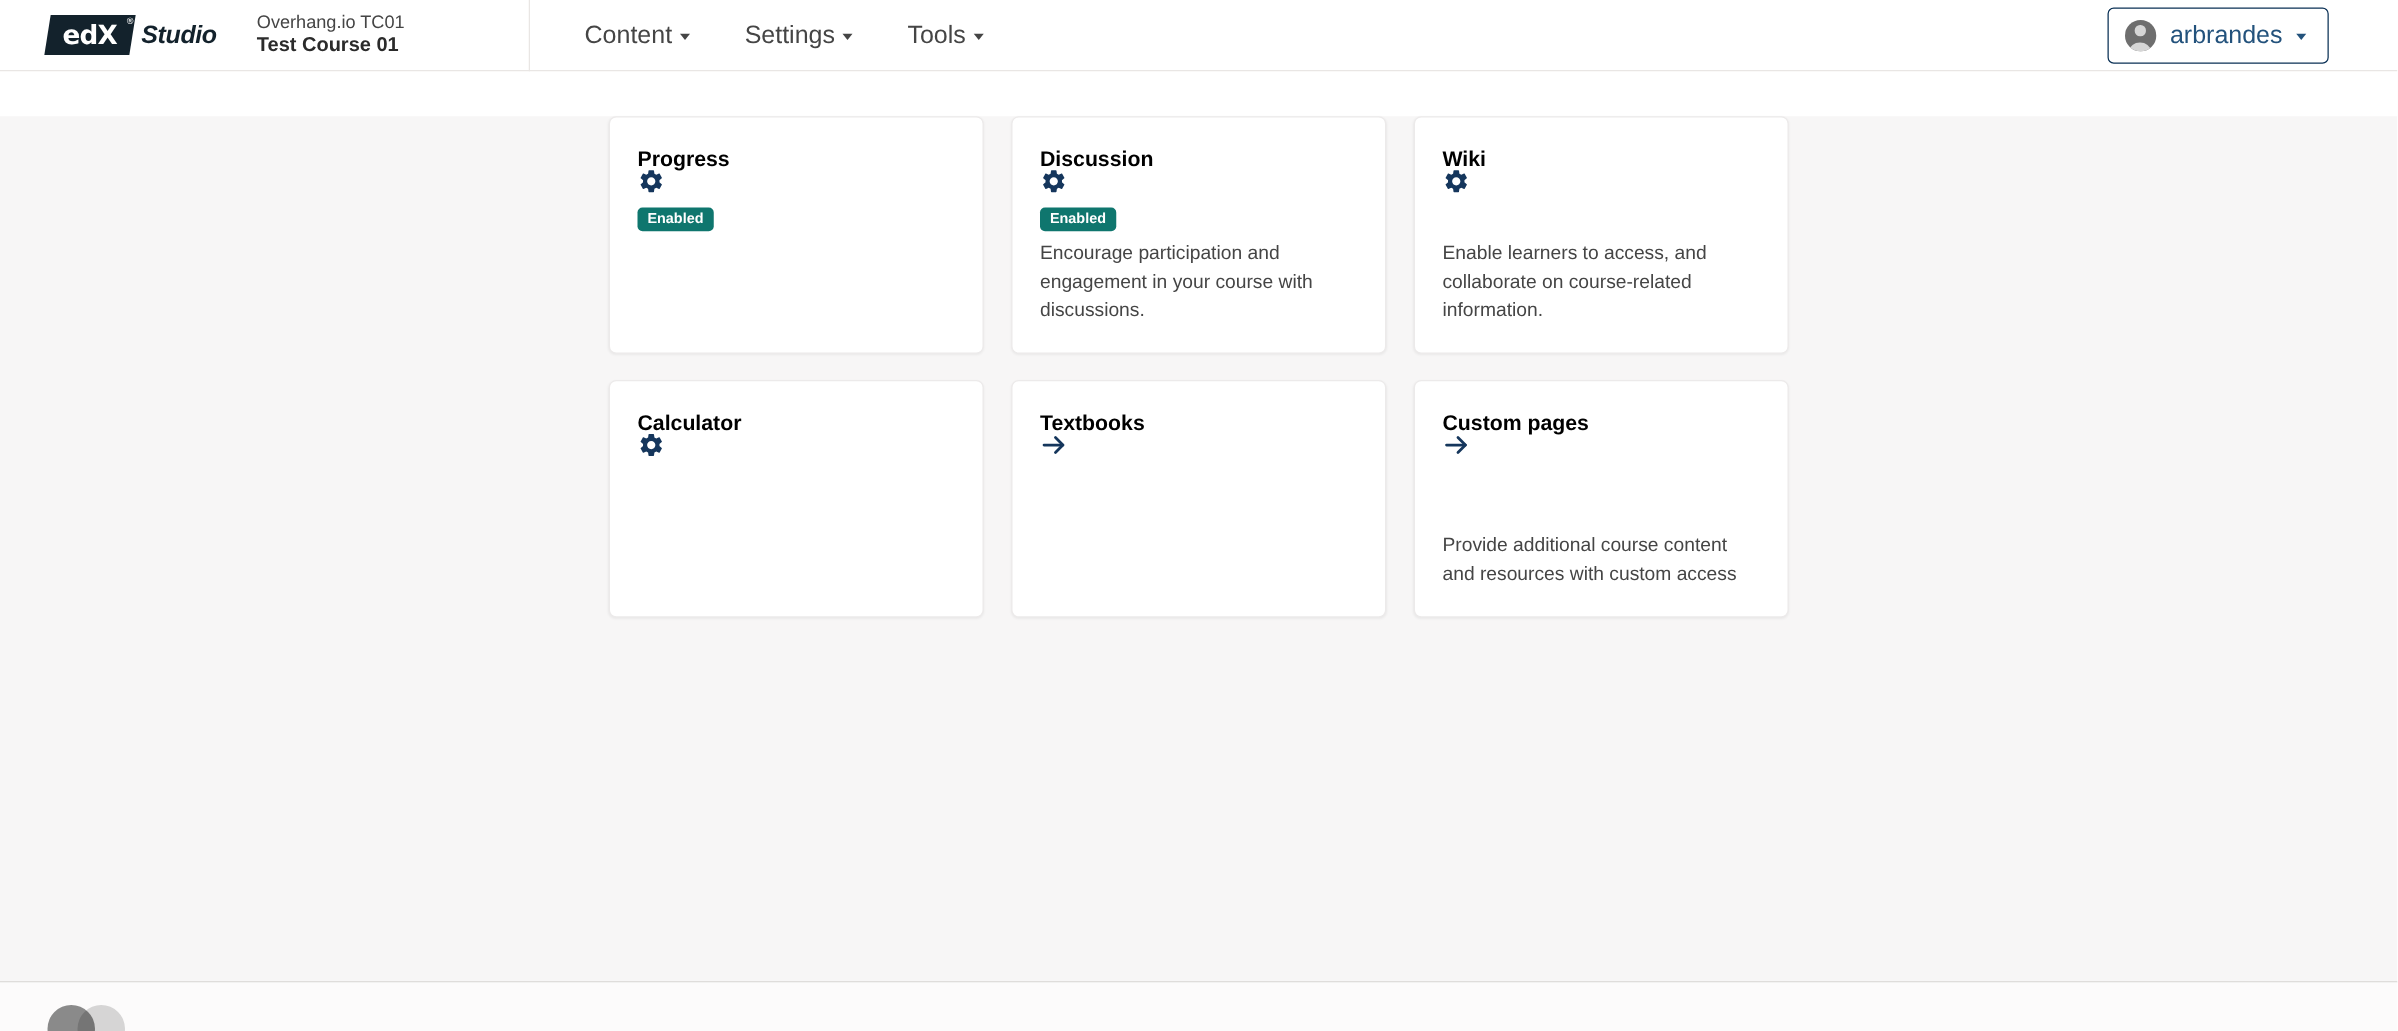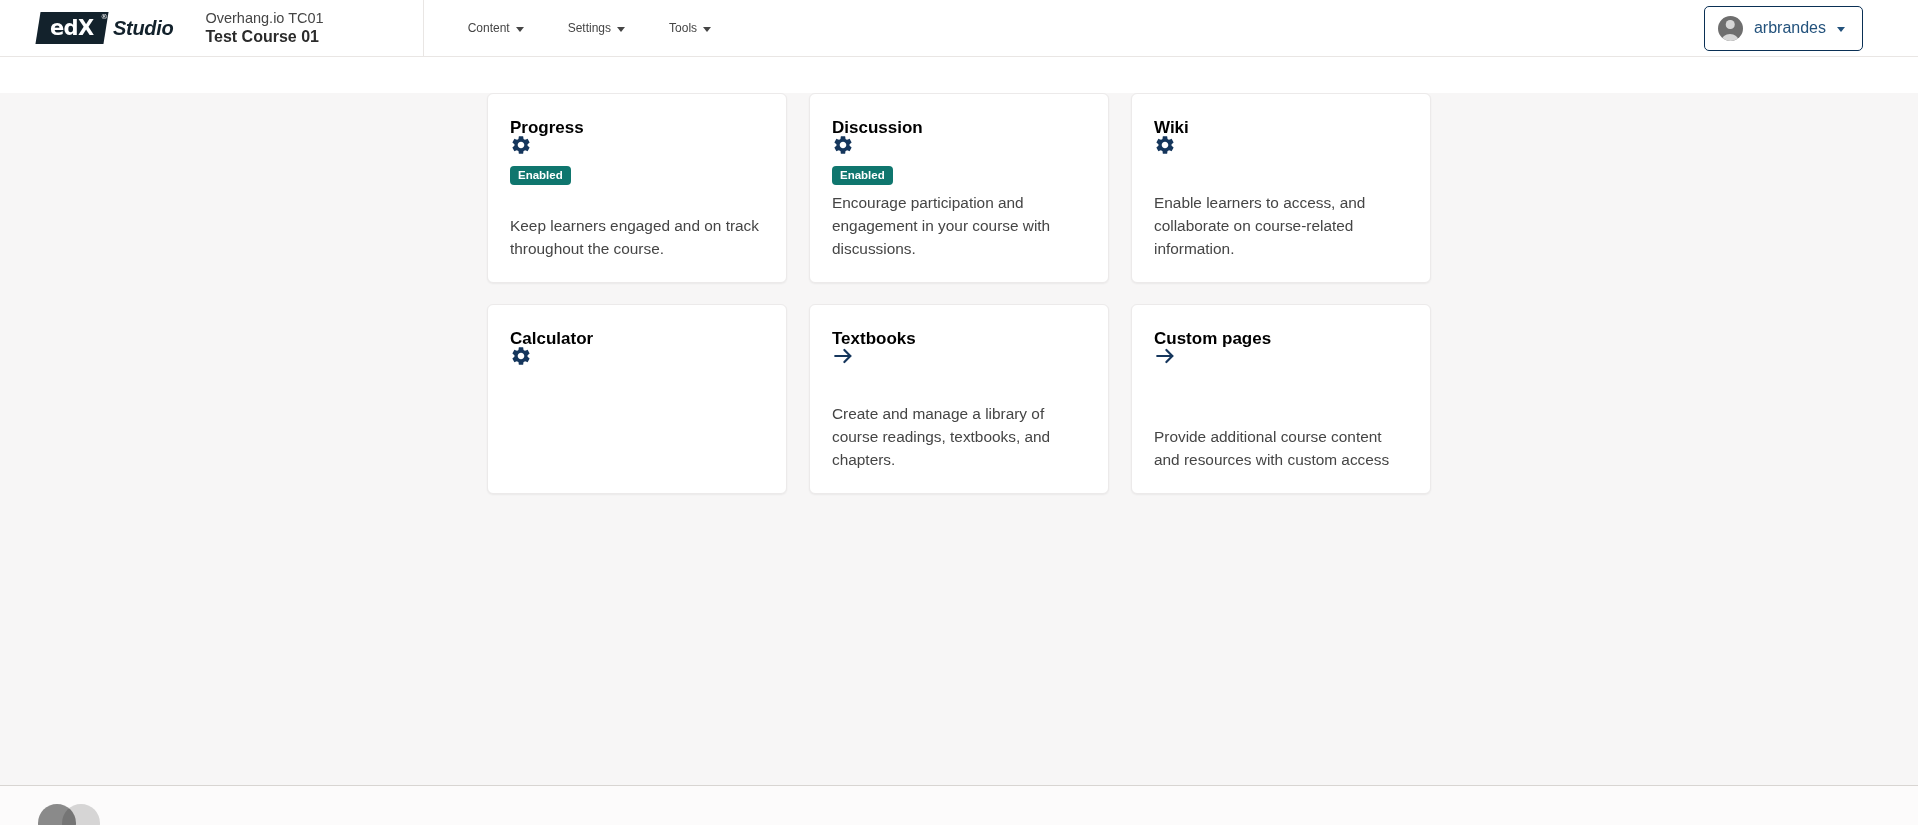--- a/index.html
+++ b/index.html
@@ -84,21 +84,21 @@
     display: flex;
     align-items: center;
     height: 100%;
     padding-left: 22px;
   }
   .nav-item {
     display: flex;
     align-items: center;
     gap: 6px;
     padding: 1px 22px;
-    font-size: 12px;
+    font-size: 20px;
     color: #454545;
     cursor: pointer;
     height: 100%;
   }
   .caret {
     display: inline-block;
     width: 0; height: 0;
     border-left: 4.5px solid transparent;
     border-right: 4.5px solid transparent;
     border-top: 5px solid #454545;
@@ -138,21 +138,21 @@
   .avatar::after {
     content: "";
     position: absolute;
     bottom: -6px; left: 50%;
     transform: translateX(-50%);
     width: 17px; height: 13px;
     border-radius: 50%;
     background: #d6d6d6;
   }
   .user-name {
-    font-size: 16px;
+    font-size: 20px;
     color: #23527c;
   }
   .caret-blue {
     width: 0; height: 0;
     border-left: 4.5px solid transparent;
     border-right: 4.5px solid transparent;
     border-top: 5px solid #23527c;
     margin-top: 2px;
   }
 
@@ -314,21 +314,20 @@
   <div class="cards-grid">
 
     <div class="card">
       <div class="card-head">
         <div class="card-title">Progress</div>
         <svg class="card-icon" width="22" height="22" viewBox="0 0 24 24" fill="#15365c">
           <path d="M19.14 12.94c.04-.3.06-.61.06-.94 0-.32-.02-.64-.07-.94l2.03-1.58c.18-.14.23-.41.12-.61l-1.92-3.32c-.12-.22-.37-.29-.59-.22l-2.39.96c-.5-.38-1.03-.7-1.62-.94l-.36-2.54c-.04-.24-.24-.41-.48-.41h-3.84c-.24 0-.43.17-.47.41l-.36 2.54c-.59.24-1.13.57-1.62.94l-2.39-.96c-.22-.08-.47 0-.59.22L2.74 8.87c-.12.21-.08.47.12.61l2.03 1.58c-.05.3-.09.63-.09.94s.02.64.07.94l-2.03 1.58c-.18.14-.23.41-.12.61l1.92 3.32c.12.22.37.29.59.22l2.39-.96c.5.38 1.03.7 1.62.94l.36 2.54c.05.24.24.41.48.41h3.84c.24 0 .44-.17.47-.41l.36-2.54c.59-.24 1.13-.56 1.62-.94l2.39.96c.22.08.47 0 .59-.22l1.92-3.32c.12-.22.07-.47-.12-.61l-2.01-1.58zM12 15.6c-1.98 0-3.6-1.62-3.6-3.6s1.62-3.6 3.6-3.6 3.6 1.62 3.6 3.6-1.62 3.6-3.6 3.6z"></path>
         </svg>
       </div>
       <span class="badge">Enabled</span>
-      <div class="card-desc">Keep learners engaged and on track throughout the course.</div>
     </div>
 
     <div class="card">
       <div class="card-head">
         <div class="card-title">Discussion</div>
         <svg class="card-icon" width="22" height="22" viewBox="0 0 24 24" fill="#15365c">
           <path d="M19.14 12.94c.04-.3.06-.61.06-.94 0-.32-.02-.64-.07-.94l2.03-1.58c.18-.14.23-.41.12-.61l-1.92-3.32c-.12-.22-.37-.29-.59-.22l-2.39.96c-.5-.38-1.03-.7-1.62-.94l-.36-2.54c-.04-.24-.24-.41-.48-.41h-3.84c-.24 0-.43.17-.47.41l-.36 2.54c-.59.24-1.13.57-1.62.94l-2.39-.96c-.22-.08-.47 0-.59.22L2.74 8.87c-.12.21-.08.47.12.61l2.03 1.58c-.05.3-.09.63-.09.94s.02.64.07.94l-2.03 1.58c-.18.14-.23.41-.12.61l1.92 3.32c.12.22.37.29.59.22l2.39-.96c.5.38 1.03.7 1.62.94l.36 2.54c.05.24.24.41.48.41h3.84c.24 0 .44-.17.47-.41l.36-2.54c.59-.24 1.13-.56 1.62-.94l2.39.96c.22.08.47 0 .59-.22l1.92-3.32c.12-.22.07-.47-.12-.61l-2.01-1.58zM12 15.6c-1.98 0-3.6-1.62-3.6-3.6s1.62-3.6 3.6-3.6 3.6 1.62 3.6 3.6-1.62 3.6-3.6 3.6z"></path>
         </svg>
       </div>
       <span class="badge">Enabled</span>
@@ -355,21 +354,20 @@
     </div>
 
     <div class="card">
       <div class="card-head">
         <div class="card-title">Textbooks</div>
         <svg class="card-icon" width="22" height="22" viewBox="0 0 24 24" fill="none" stroke="#15365c" stroke-width="2.4" stroke-linecap="round" stroke-linejoin="round">
           <line x1="3.5" y1="12" x2="20" y2="12"></line>
           <polyline points="13.5,5.5 20,12 13.5,18.5"></polyline>
         </svg>
       </div>
-      <div class="card-desc">Create and manage a library of course readings, textbooks, and chapters.</div>
     </div>
 
     <div class="card">
       <div class="card-head">
         <div class="card-title">Custom pages</div>
         <svg class="card-icon" width="22" height="22" viewBox="0 0 24 24" fill="none" stroke="#15365c" stroke-width="2.4" stroke-linecap="round" stroke-linejoin="round">
           <line x1="3.5" y1="12" x2="20" y2="12"></line>
           <polyline points="13.5,5.5 20,12 13.5,18.5"></polyline>
         </svg>
       </div>

